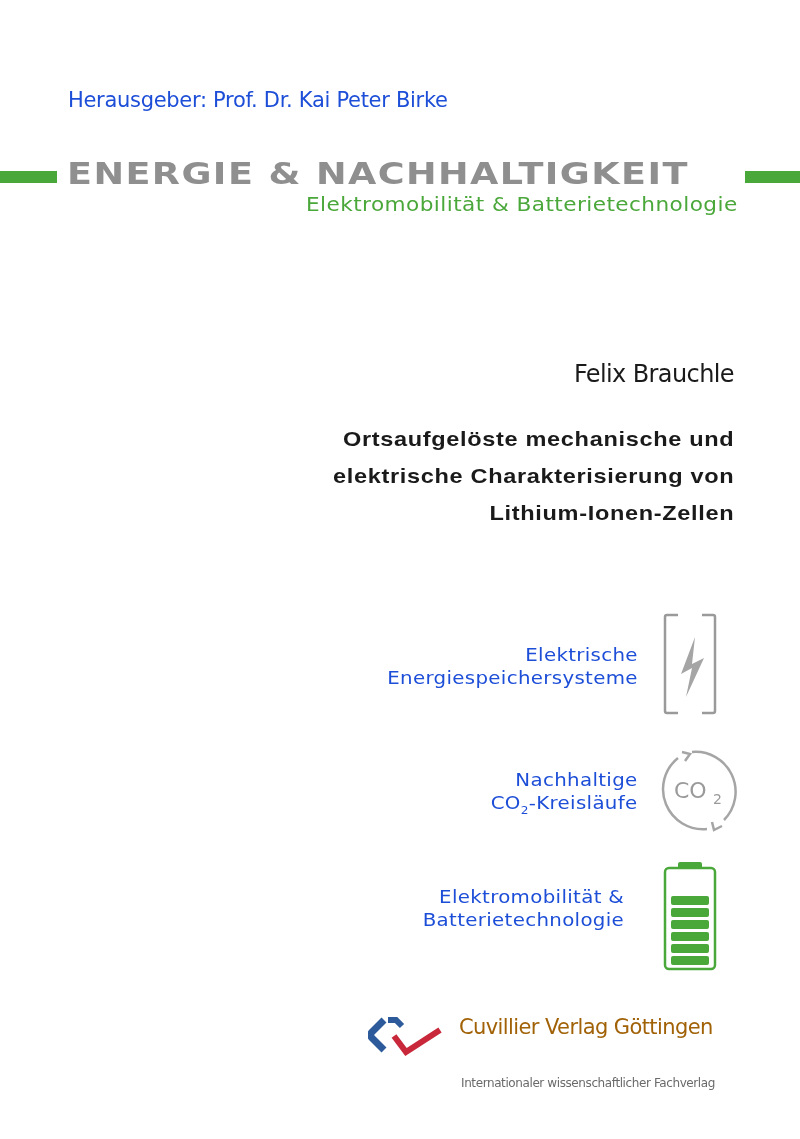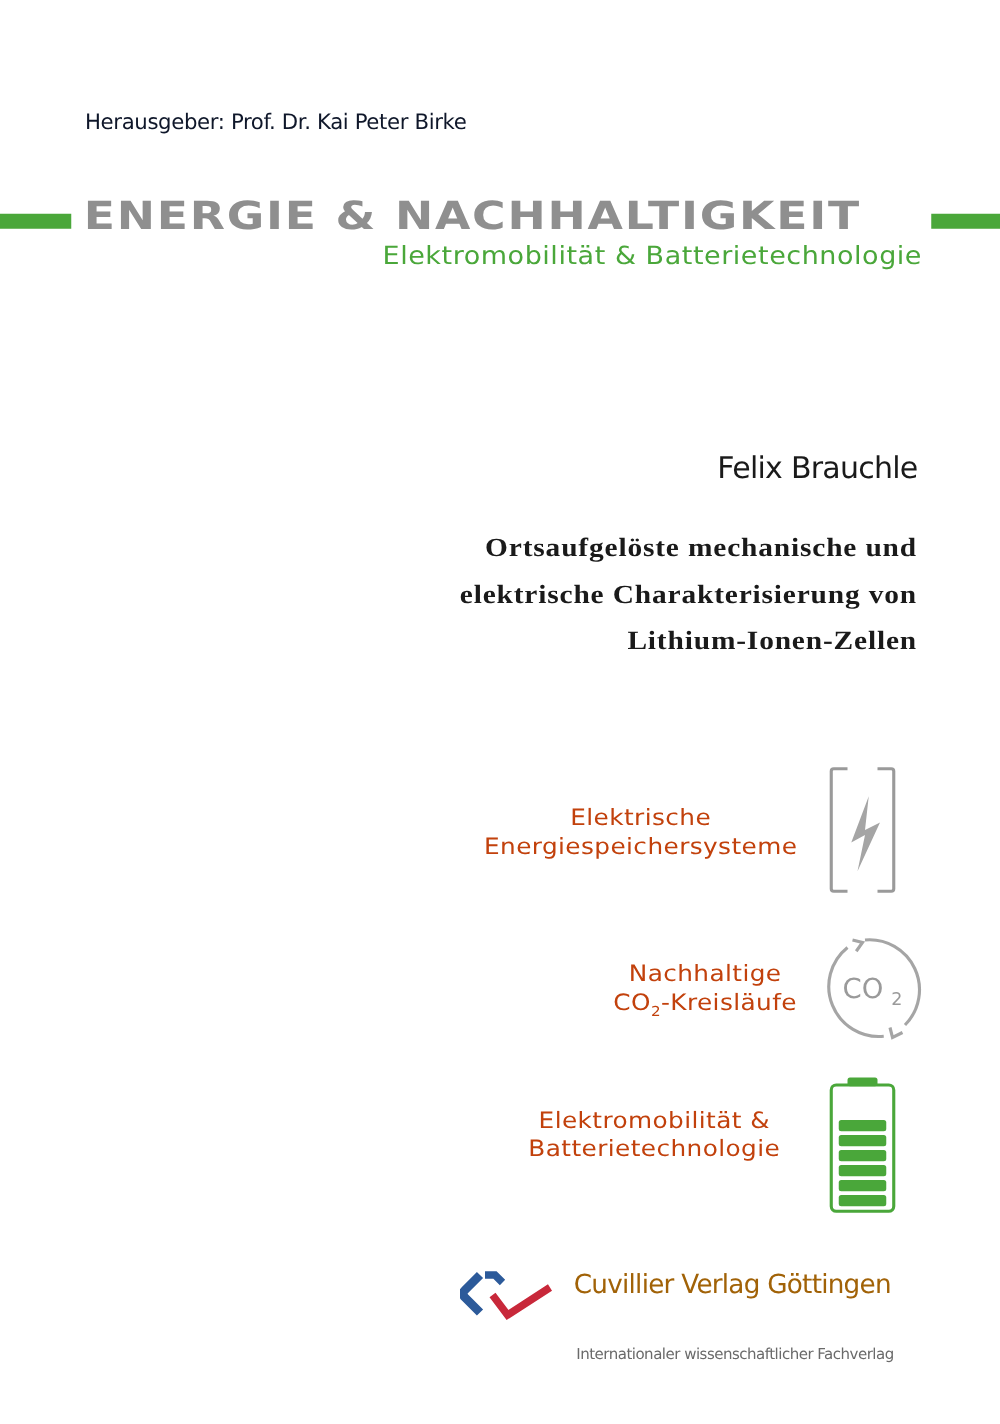--- a/index.html
+++ b/index.html
@@ -13,22 +13,22 @@
       position: relative;
       overflow: hidden;
       font-family: "Liberation Sans", sans-serif;
       color: #1a1a1a;
     }
     .abs { position: absolute; }
 
     .editor {
       left: 68px; top: 88px;
       font-family: "DejaVu Sans", sans-serif;
-      font-size: 17px;
-      color: #0f172a;
+      font-size: 21px;
+      color: #1d4ed8;
       letter-spacing: -0.3px;
       white-space: nowrap;
     }
 
     .green-bar {
       height: 12px;
       background: #4aa73a;
     }
     .bar-left { left: 0; top: 171px; width: 57px; }
     .bar-right { left: 745px; top: 171px; width: 55px; }
@@ -61,39 +61,39 @@
       font-family: "DejaVu Sans", sans-serif;
       font-size: 24px;
       color: #1a1a1a;
       letter-spacing: -0.6px;
       white-space: nowrap;
     }
 
     .book-title {
       right: 66px; top: 420px;
       text-align: right;
-      font-family: Liberation Serif, serif;
+      font-family: Liberation Sans, sans-serif;
       font-weight: bold;
       font-size: 21px;
       line-height: 37px;
       color: #1a1a1a;
       letter-spacing: 0.6px;
     }
     .book-title div {
       white-space: nowrap;
       transform: scaleX(1.12);
       transform-origin: right center;
     }
 
     .topic-label {
-      text-align: center;
+      text-align: right;
       font-family: "DejaVu Sans", sans-serif;
       font-size: 18px;
       line-height: 23px;
-      color: #c2410c;
+      color: #1d4ed8;
       letter-spacing: 0.3px;
     }
     .topic-label div {
       white-space: nowrap;
       transform: scaleX(1.1);
       transform-origin: right center;
     }
     .topic-1 { right: 162px; top: 643px; }
     .topic-2 { right: 162px; top: 768px; }
     .topic-3 { right: 176px; top: 885px; }

